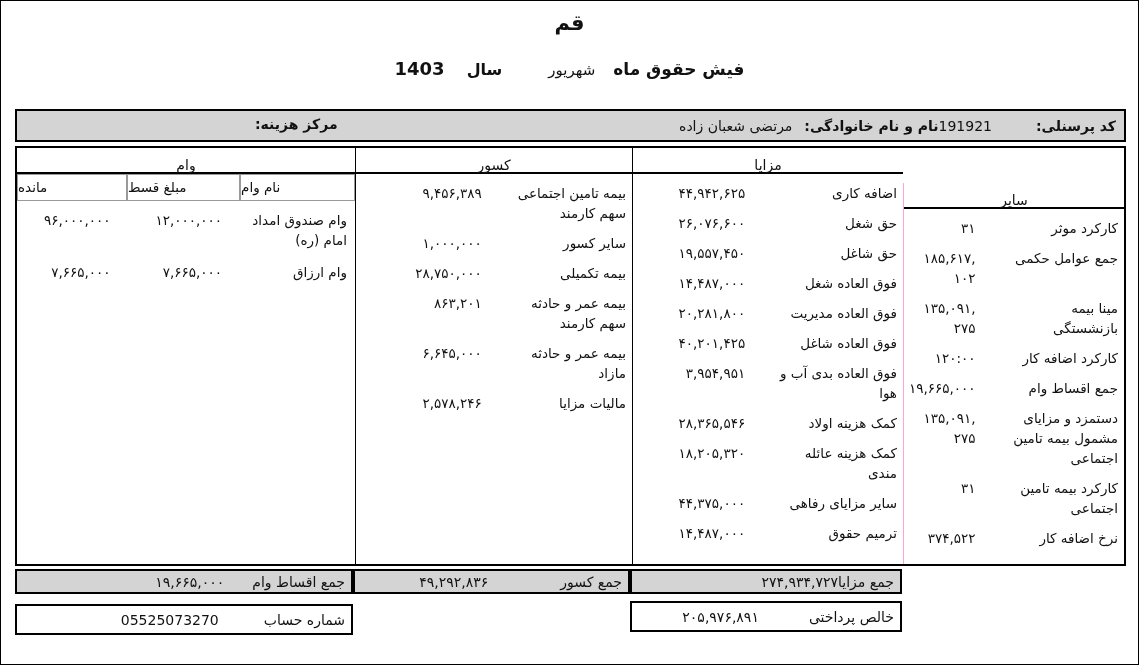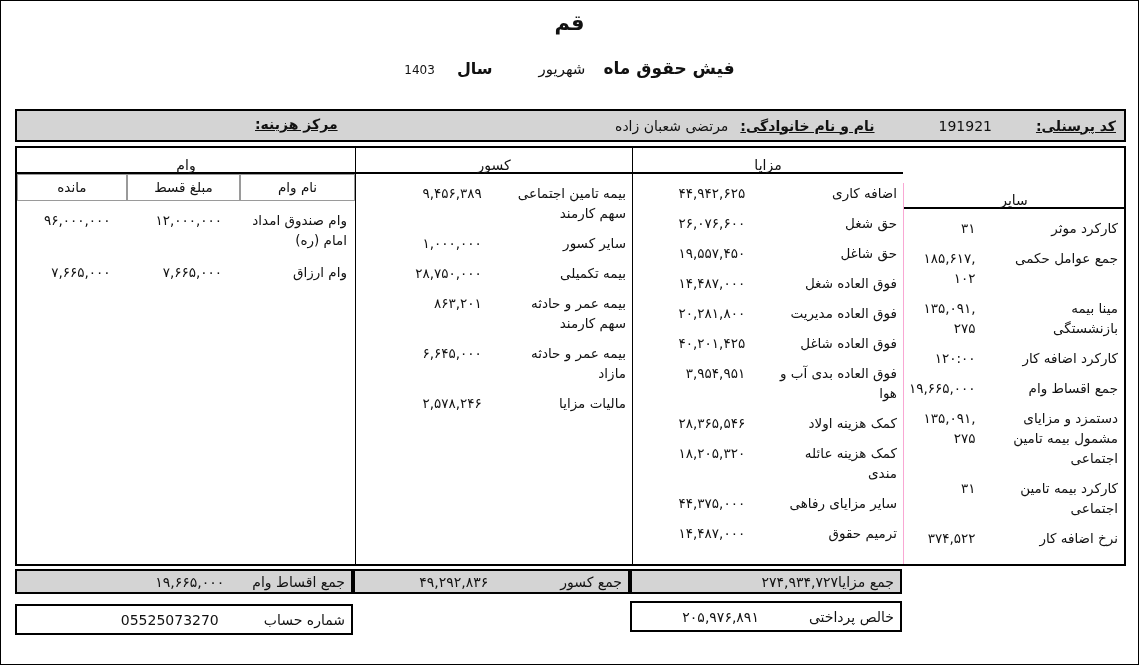--- a/index.html
+++ b/index.html
@@ -17,32 +17,32 @@
     text-align:center; font-weight:bold; font-size:21px;
   }
   .subtitle{
     position:absolute; top:57px; left:0; width:100%;
     display:flex; justify-content:center; align-items:baseline;
     direction:rtl;
   }
   .subtitle .s-label{ font-weight:bold; font-size:17px; margin-left:18px; }
   .subtitle .s-month{ font-size:15px; margin-left:46px; }
   .subtitle .s-yearlabel{ font-weight:bold; font-size:16px; margin-left:22px; }
-  .subtitle .s-year{ font-weight:normal; font-size:12px; }
+  .subtitle .s-year{ font-weight:bold; font-size:18px; }
   
   .id-strip{
     position:absolute; left:14px; top:108px; width:1111px; height:33px;
     background:#d4d4d4; border:2px solid #000;
     direction:rtl; display:flex; align-items:center;
     font-size:14px;
   }
-  .id-strip .lbl{ font-weight:bold;text-decoration:underline; }
+  .id-strip .lbl{ font-weight:bold; }
   .id-strip .code-lbl{ padding-right:8px; }
   .id-strip .code-val{ margin-right:44px; }
-  .id-strip .name-lbl{ margin-right:64px; }
+  .id-strip .name-lbl{ }
   .id-strip .name-val{ margin-right:12px; }
   .id-strip .cost-lbl{ position:absolute; left:238px; top:5px; }
   
   .main-table{
     position:absolute; left:14px; top:145px; width:1111px; height:420px;
     border:2px solid #000; direction:rtl; display:flex; overflow:hidden;
     font-size:13.5px;
   }
   .col{ height:100%; }
   .col-other{ flex:0 0 221px; border-left:1px solid #f9a8d4;margin-top:35px; }
@@ -60,21 +60,21 @@
   .col-benefits .kv-label{ flex-basis:48%; }
   .col-deductions .kv-label{ flex-basis:44%; }
   .kv-value{
     flex:1 1 auto; direction:ltr; text-align:right;
     white-space:pre-line; padding-right:28px; line-height:20px;
   }
   
   .loan-subheader{ display:flex; }
   .loan-h{
     border:1px solid #9a9a9a; height:27px; line-height:25px;
-    text-align:center; font-size:13.5px; background:#fff;
+    text-align:left; font-size:13.5px; background:#fff;
   }
   .loan-h.h-name{ flex:0 0 34%; }
   .loan-h.h-inst{ flex:0 0 33.5%; }
   .loan-h.h-bal{ flex:1 1 auto; }
   .loan-row{ display:flex; align-items:flex-start; padding:9px 0 3px; line-height:20px; }
   .loan-name{ flex:0 0 34%; padding:0 8px 0 2px; }
   .loan-num{ flex:0 0 33%; direction:ltr; text-align:right; padding-right:18px; }
   
   .sum-box{
     position:absolute; border:2px solid #000; direction:rtl;

